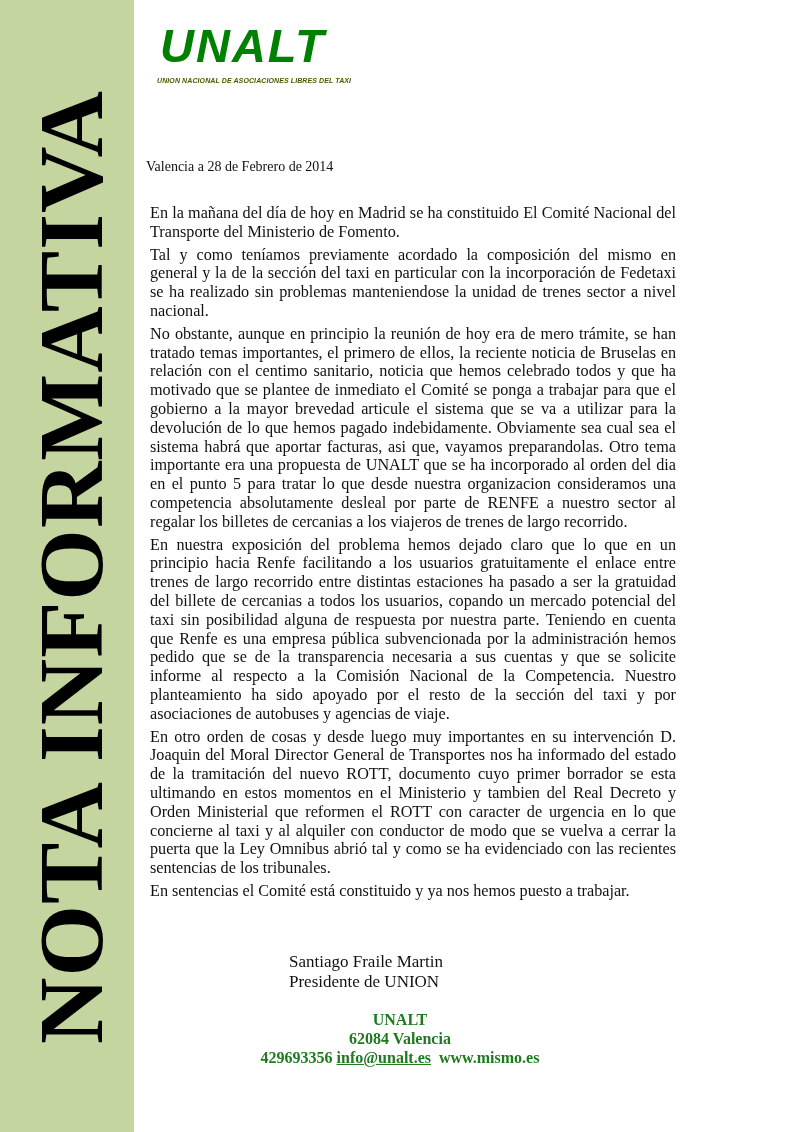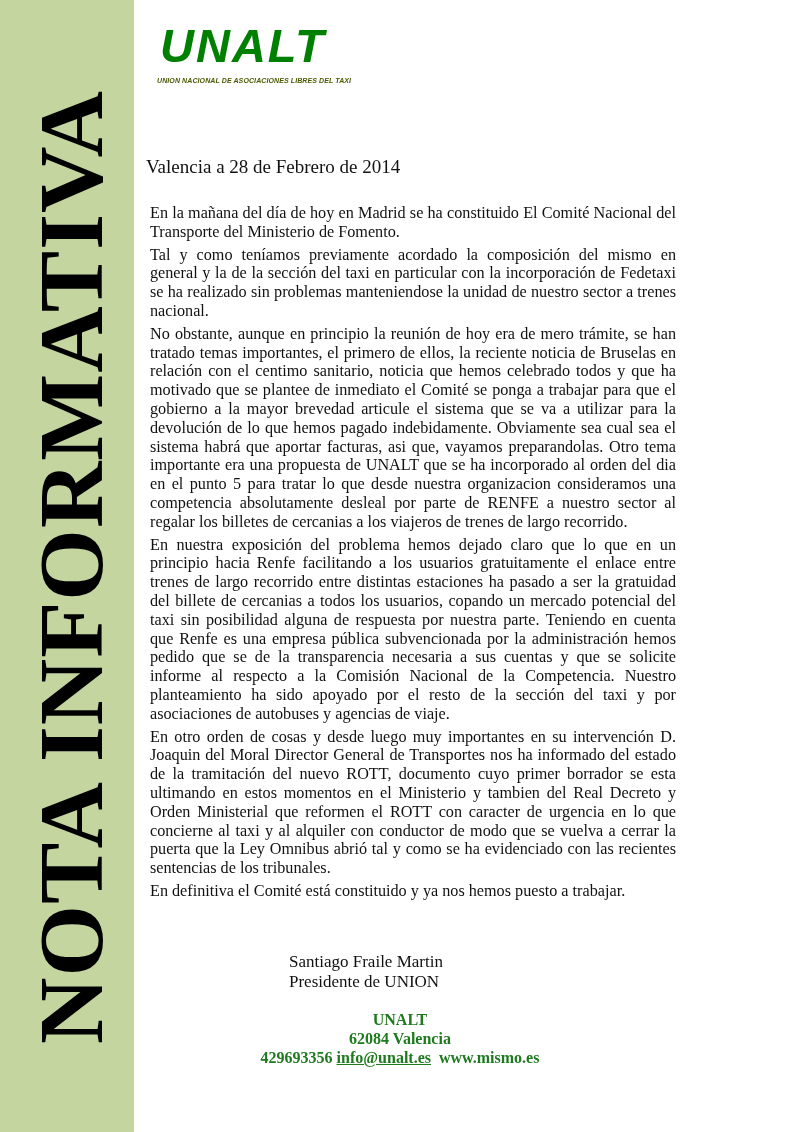--- a/index.html
+++ b/index.html
@@ -41,21 +41,21 @@
   .logo-sub {
     position:absolute; left:157px; top:77px;
     font-family:"Liberation Sans", "DejaVu Sans", sans-serif;
     font-weight:bold; font-style:italic;
     font-size:7px; line-height:1;
     color:#4a5a00;
     letter-spacing:0.1px;
   }
   .date {
     position:absolute; left:146px; top:156px;
-    font-size:19px; line-height:22px;
+    font-size:14px; line-height:22px;
   }
   .body-text {
     position:absolute; left:146px; top:200px; width:534px;
     font-size:16.2px; line-height:18.8px;
     text-align:justify;
   }
   .body-text p { margin:4px; }
   .signature {
     position:absolute; left:289px; top:944px;
     font-size:17px; line-height:20px;margin-top:8px;
@@ -78,25 +78,25 @@
   </div>
 </div>
 
 <div class="logo">UNALT</div>
 <div class="logo-sub">UNION NACIONAL DE ASOCIACIONES LIBRES DEL TAXI</div>
 
 <div class="date">Valencia a 28 de Febrero de 2014</div>
 
 <div class="body-text">
   <p>En la mañana del día de hoy en Madrid se ha constituido El Comité Nacional del Transporte del Ministerio de Fomento.</p>
-  <p>Tal y como teníamos previamente acordado la composición del mismo en general y la de la sección del taxi en particular con la incorporación de Fedetaxi se ha realizado sin problemas manteniendose la unidad de nuestro sector a trenes nacional.</p>
+  <p>Tal y como teníamos previamente acordado la composición del mismo en general y la de la sección del taxi en particular con la incorporación de Fedetaxi se ha realizado sin problemas manteniendose la unidad de trenes sector a nivel nacional.</p>
   <p>No obstante, aunque en principio la reunión de hoy era de mero trámite, se han tratado temas importantes, el primero de ellos, la reciente noticia de Bruselas en relación con el centimo sanitario, noticia que hemos celebrado todos y que ha motivado que se plantee de inmediato el Comité se ponga a trabajar para que el gobierno a la mayor brevedad articule el sistema que se va a utilizar para la devolución de lo que hemos pagado indebidamente. Obviamente sea cual sea el sistema habrá que aportar facturas, asi que, vayamos preparandolas. Otro tema importante era una propuesta de UNALT que se ha incorporado al orden del dia en el punto 5 para tratar lo que desde nuestra organizacion consideramos una competencia absolutamente desleal por parte de RENFE  a nuestro sector al regalar los billetes de cercanias a los viajeros de trenes de largo recorrido.</p>
   <p>En nuestra exposición del problema hemos dejado claro que lo que en un principio hacia Renfe facilitando a los usuarios gratuitamente el enlace entre trenes de largo recorrido entre distintas estaciones ha pasado a ser la gratuidad del billete de cercanias a todos los usuarios, copando un mercado potencial del taxi sin posibilidad alguna de respuesta por nuestra parte. Teniendo en cuenta que Renfe es una empresa pública subvencionada por la administración hemos pedido que se de la transparencia necesaria a sus cuentas y que se  solicite informe al respecto a la Comisión Nacional de la Competencia. Nuestro planteamiento ha sido apoyado por el resto de la sección del taxi y por asociaciones de autobuses y agencias de viaje.</p>
   <p>En otro orden de cosas y desde luego muy importantes en su intervención D. Joaquin del Moral Director General de Transportes nos ha informado del estado de la tramitación del nuevo ROTT, documento cuyo primer borrador se esta ultimando en estos momentos en el Ministerio y tambien del Real Decreto y Orden Ministerial que reformen el ROTT con caracter de urgencia en lo que concierne al taxi y al alquiler con conductor de modo que se vuelva a cerrar la puerta que la Ley Omnibus abrió tal y como se ha evidenciado con las recientes sentencias de los tribunales.</p>
-  <p>En definitiva el Comité está constituido y ya nos hemos puesto a trabajar.</p>
+  <p>En sentencias el Comité está constituido y ya nos hemos puesto a trabajar.</p>
 </div>
 
 <div class="signature">
   <div>Santiago Fraile Martin</div>
   <div>Presidente de UNION</div>
 </div>
 
 <div class="footer">
   <div>UNALT</div>
   <div>62084 Valencia</div>

